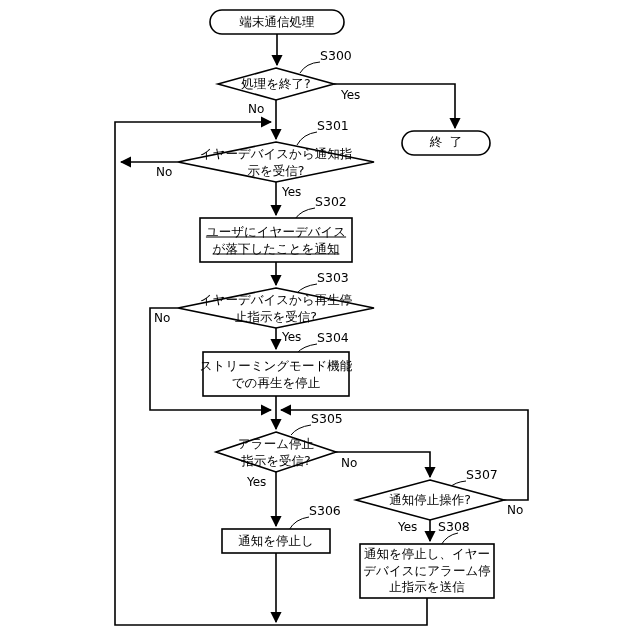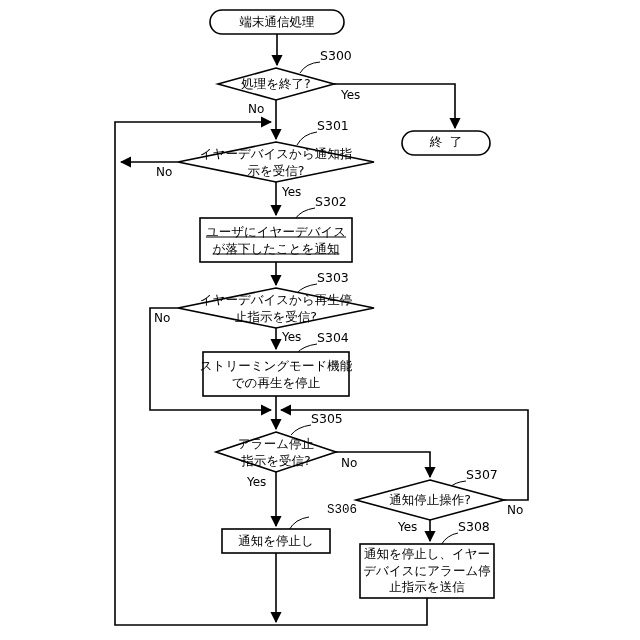--- a/index.html
+++ b/index.html
@@ -113,23 +113,23 @@
   <div class="node-text" style="left:427px; top:571px;">通知を停止し、イヤー
 デバイスにアラーム停
 止指示を送信</div>
 
   <div class="step-label" style="left:320px; top:48px;">S300</div>
   <div class="step-label" style="left:317px; top:118px;">S301</div>
   <div class="step-label" style="left:315px; top:194px;">S302</div>
   <div class="step-label" style="left:317px; top:270px;">S303</div>
   <div class="step-label" style="left:317px; top:330px;">S304</div>
   <div class="step-label" style="left:311px; top:411px;">S305</div>
-  <div class="step-label" style="left:327px; top:503px;font-family:Liberation Mono, monospace;">S306</div>
+  <div class="step-label" style="left:309px; top:503px;">S306</div>
   <div class="step-label" style="left:466px; top:467px;">S307</div>
-  <div class="step-label" style="left:458px; top:519px;">S308</div>
+  <div class="step-label" style="left:438px; top:519px;">S308</div>
 
   <div class="edge-label" style="left:341px; top:88px;">Yes</div>
   <div class="edge-label" style="left:248px; top:102px;">No</div>
   <div class="edge-label" style="left:282px; top:185px;">Yes</div>
   <div class="edge-label" style="left:156px; top:165px;">No</div>
   <div class="edge-label" style="left:282px; top:330px;">Yes</div>
   <div class="edge-label" style="left:154px; top:311px;">No</div>
   <div class="edge-label" style="left:247px; top:475px;">Yes</div>
   <div class="edge-label" style="left:341px; top:456px;">No</div>
   <div class="edge-label" style="left:398px; top:520px;">Yes</div>

